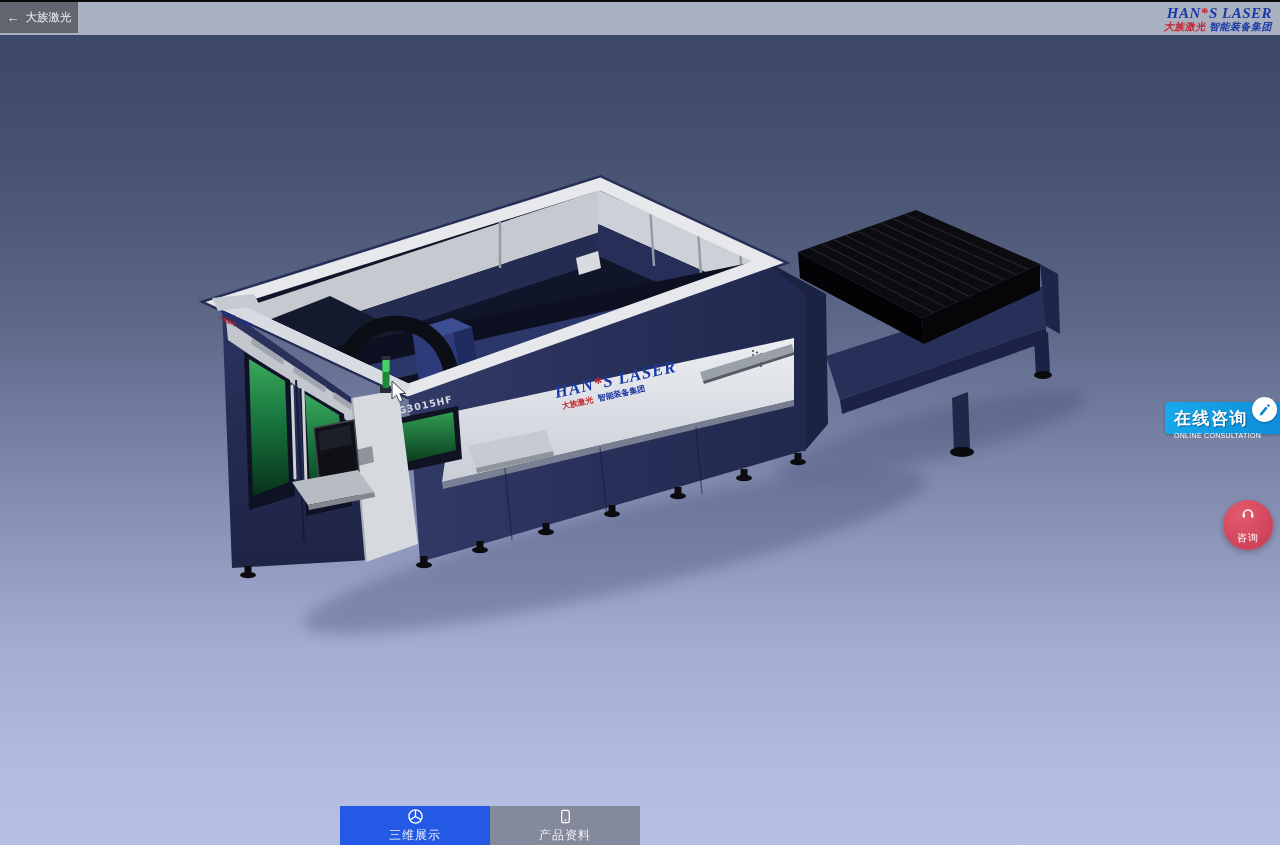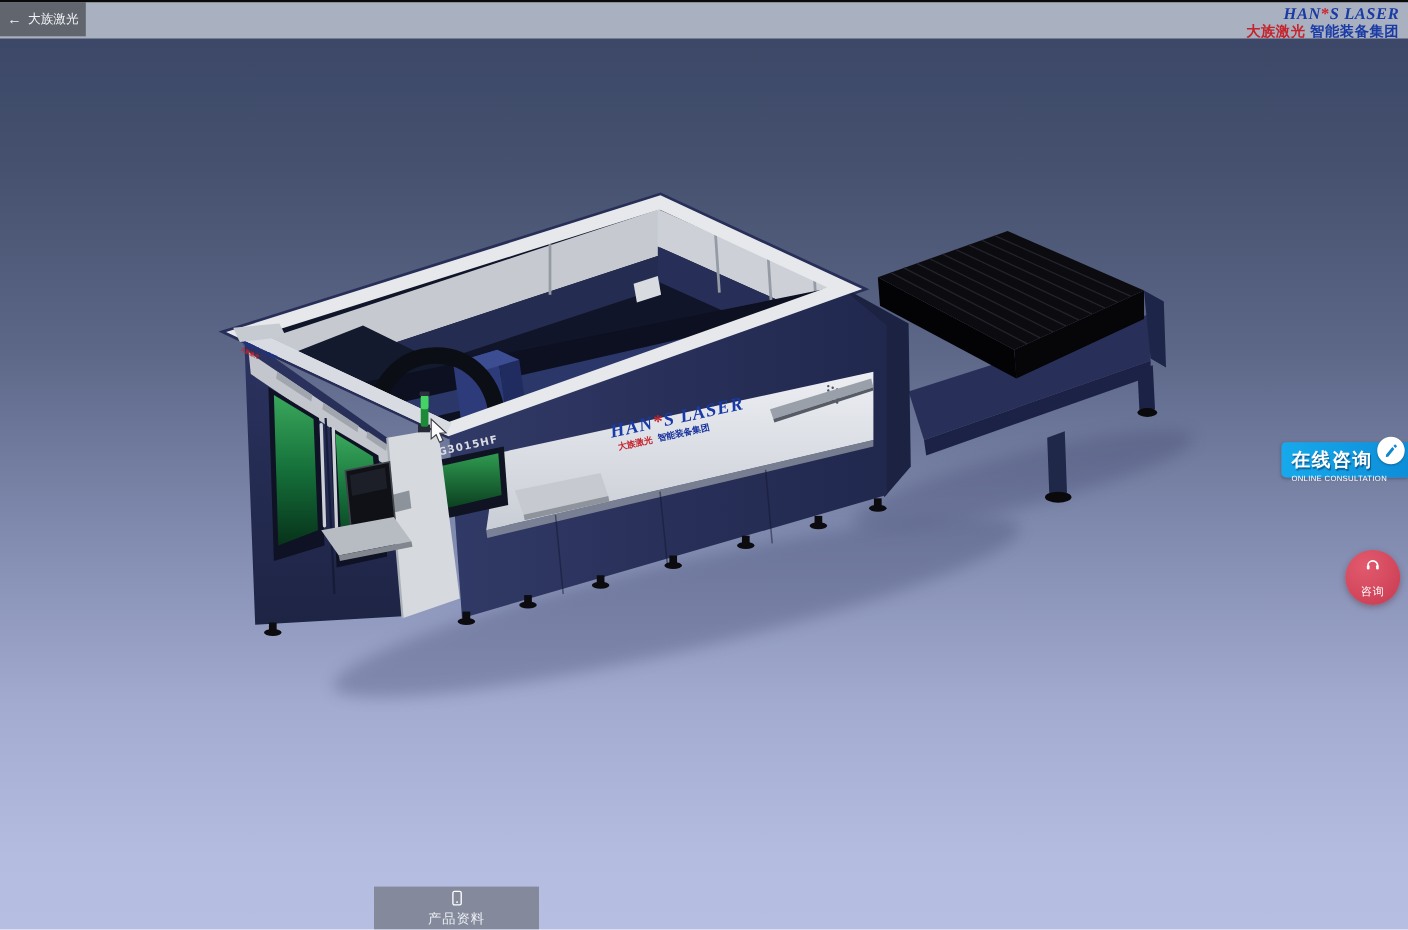--- a/index.html
+++ b/index.html
@@ -10,21 +10,21 @@
   }
   
   .topbar{position:absolute;top:0;left:0;right:0;height:33px;background:#a9b0bf;border-top:2px solid #0a0a0a;z-index:6;}
   .back-btn{position:absolute;left:0;top:0;width:78px;height:31px;background:rgba(86,90,99,.88);
     color:#f2f3f5;display:flex;align-items:center;justify-content:center;gap:6px;font-size:11.5px;cursor:pointer;}
   .back-arrow{font-size:13px;line-height:1;}
   .brand{position:absolute;right:8px;top:4px;text-align:right;line-height:1.05;}
   .brand-line1{font-family:"Liberation Serif","DejaVu Serif",serif;font-style:italic;font-weight:bold;
     font-size:15px;color:#1a3aa6;letter-spacing:.5px;white-space:nowrap;}
   .brand-line1 .star{color:#cf2332;font-style:normal;}
-  .brand-line2{font-size:13px;font-weight:bold;letter-spacing:.5px;white-space:nowrap;}
+  .brand-line2{font-size:10px;font-weight:bold;letter-spacing:.5px;white-space:nowrap;font-style:italic;}
   .red{color:#c5242c}.blue{color:#1a3aa6}
   
   .scene-svg{position:absolute;inset:0;width:1280px;height:845px;z-index:1;}
   .mlogo1{font-family:"Liberation Serif","DejaVu Serif",serif;font-style:italic;font-weight:bold;font-size:17px;fill:#1a3aa6;letter-spacing:1px;}
   .mlogo1 .r{fill:#c5242c;}
   .mlogo2{font-family:"Liberation Sans",sans-serif;font-weight:bold;font-size:8px;}
   .mlogo2 .rr{fill:#c5242c}.mlogo2 .bb{fill:#17329c}
   .model-text{font-family:"DejaVu Sans",sans-serif;font-weight:bold;font-size:9.5px;fill:#d9dce2;letter-spacing:1px;}
   .rlogo1{font-weight:bold;font-size:5px;fill:#17329c;}
   .rlogo2{font-weight:bold;font-size:4.5px;fill:#c5242c;}
@@ -251,20 +251,27 @@
 <div class="consult-float">
   <svg viewBox="0 0 16 14" width="16" height="13">
     <path d="M3.2,9 A4.8,4.8 0 0 1 12.8,9" stroke="#fff" stroke-width="1.6" fill="none"></path>
     <rect x="2.2" y="8.2" width="2.6" height="4.4" rx="1.2" fill="#fff"></rect>
     <rect x="11.2" y="8.2" width="2.6" height="4.4" rx="1.2" fill="#fff"></rect>
   </svg>
   <span class="lbl">咨询</span>
 </div>
 
 <div class="bottom-nav">
+  <div class="tab active">
+    <svg viewBox="0 0 18 18">
+      <circle cx="9" cy="9" r="7" stroke="#fff" stroke-width="1.4" fill="none"></circle>
+      <path d="M9,9 L9,2.5 M9,9 L3.4,12.3 M9,9 L14.6,12.3" stroke="#fff" stroke-width="1.4" fill="none"></path>
+    </svg>
+    <span class="tlabel">三维展示</span>
+  </div>
   <div class="tab">
     <svg viewBox="0 0 18 18">
       <rect x="5" y="2.5" width="8" height="13" rx="1.5" stroke="#fff" stroke-width="1.3" fill="none"></rect>
       <circle cx="9" cy="12.8" r="0.9" fill="#fff"></circle>
     </svg>
     <span class="tlabel">产品资料</span>
   </div>
 </div>
 
 </body></html>

